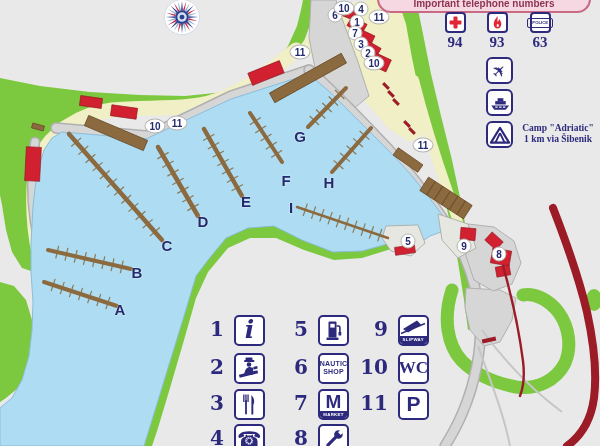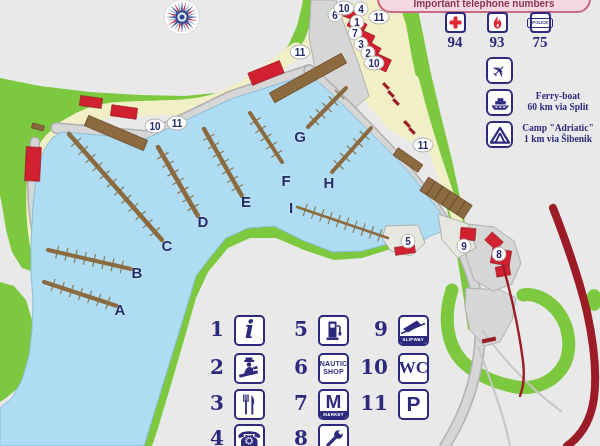--- a/index.html
+++ b/index.html
@@ -394,44 +394,40 @@
         </svg>
       </div>
       <div class="pnum">93</div>
     </div>
     <div class="phone-entry" style="left:517px;top:12px">
       <div class="pbox">
         <div class="police-inner">
             <span>POLICE</span>
           </div>
       </div>
-      <div class="pnum">75</div>
+      <div class="pnum">63</div>
     </div>
   </div>
 
   <div>
     <div class="info-item" style="top:57px">
       <div class="ibox">
           <span class="plane-glyph">✈</span>
         </div>
     </div>
     <div class="info-item" style="top:89px">
       <div class="ibox">
         <svg width="22" height="22" viewBox="0 0 23 23">
           <rect x="9" y="6.5" width="6" height="3" fill="#2d2a7d"></rect>
           <rect x="6.5" y="9.5" width="11" height="3.5" fill="#2d2a7d"></rect>
           <path d="M 2.5,14 L 21,14 L 17.5,18.6 L 5.5,18.6 Z" fill="#2d2a7d"></path>
           <rect x="6.5" y="15.2" width="2.6" height="1.2" fill="#fff"></rect>
           <rect x="10.5" y="15.2" width="2.6" height="1.2" fill="#fff"></rect>
           <rect x="14.5" y="15.2" width="2.6" height="1.2" fill="#fff"></rect>
         </svg>
-      </div>
-      <div class="itxt">
-        <div>Ferry-boat</div>
-        <div>60 km via Split</div>
       </div>
     </div>
     <div class="info-item" style="top:121px">
       <div class="ibox">
         <svg width="22" height="22" viewBox="0 0 23 23">
           <path d="M 11.5,4 L 21,19.5 L 2,19.5 Z" fill="#fff" stroke="#2d2a7d" stroke-width="2.2" stroke-linejoin="round"></path>
           <path d="M 11.5,9.5 L 16.3,19.5 M 11.5,9.5 L 6.7,19.5" stroke="#2d2a7d" stroke-width="2" fill="none"></path>
         </svg>
       </div>
       <div class="itxt">

